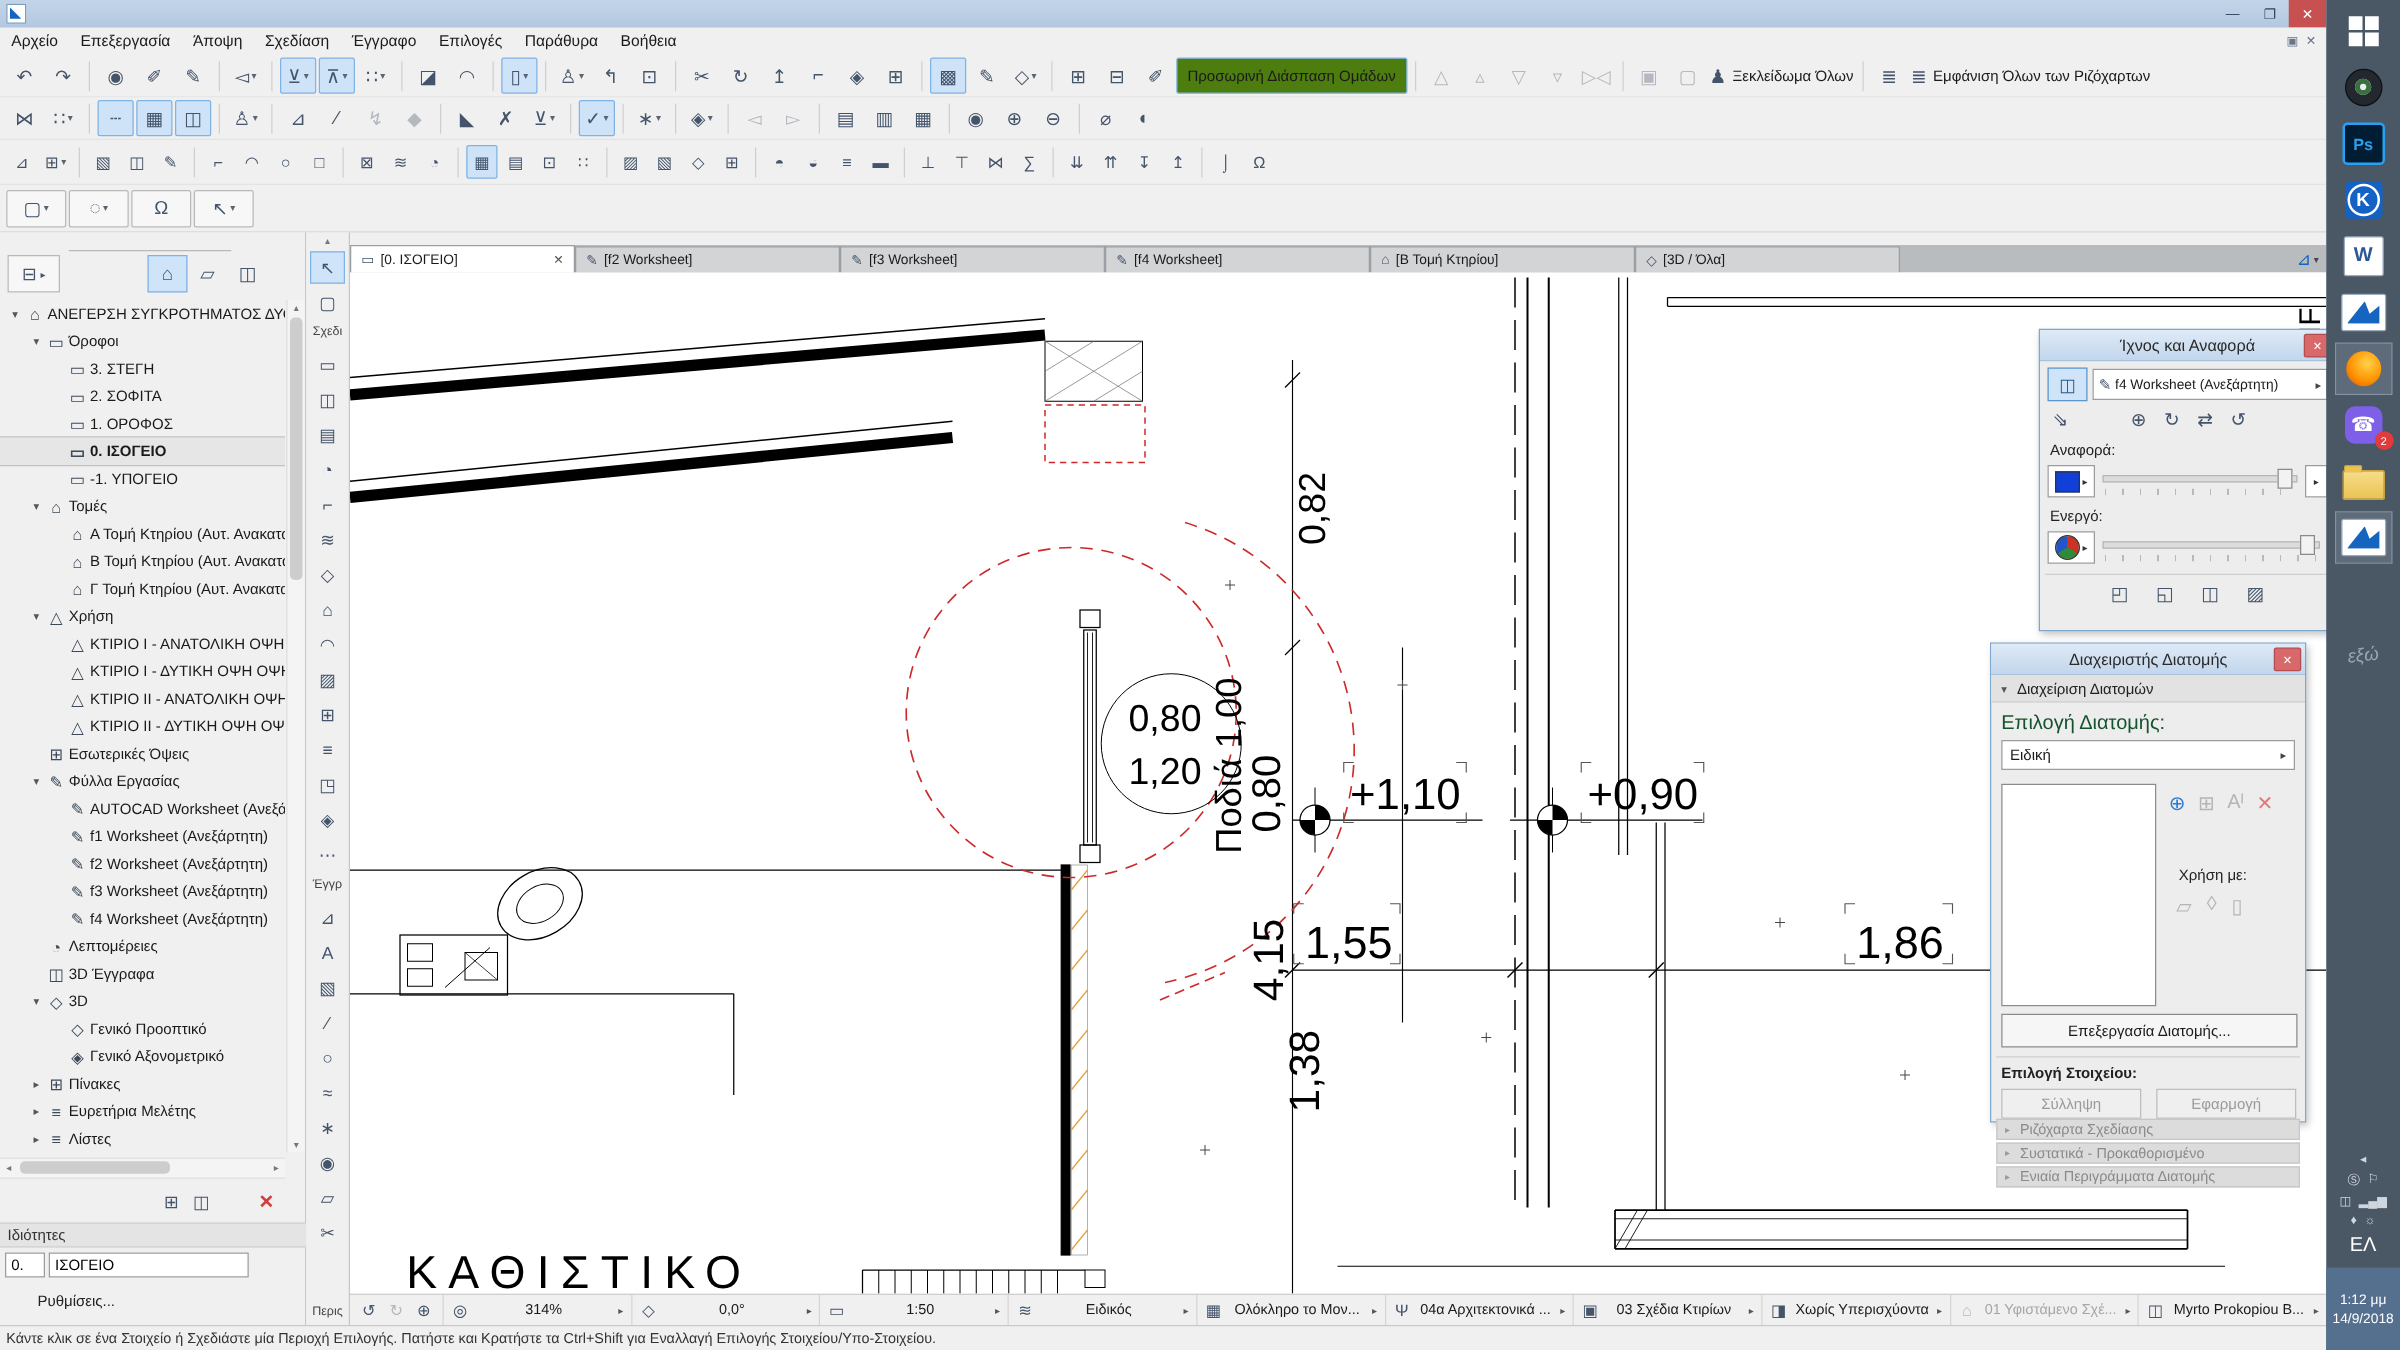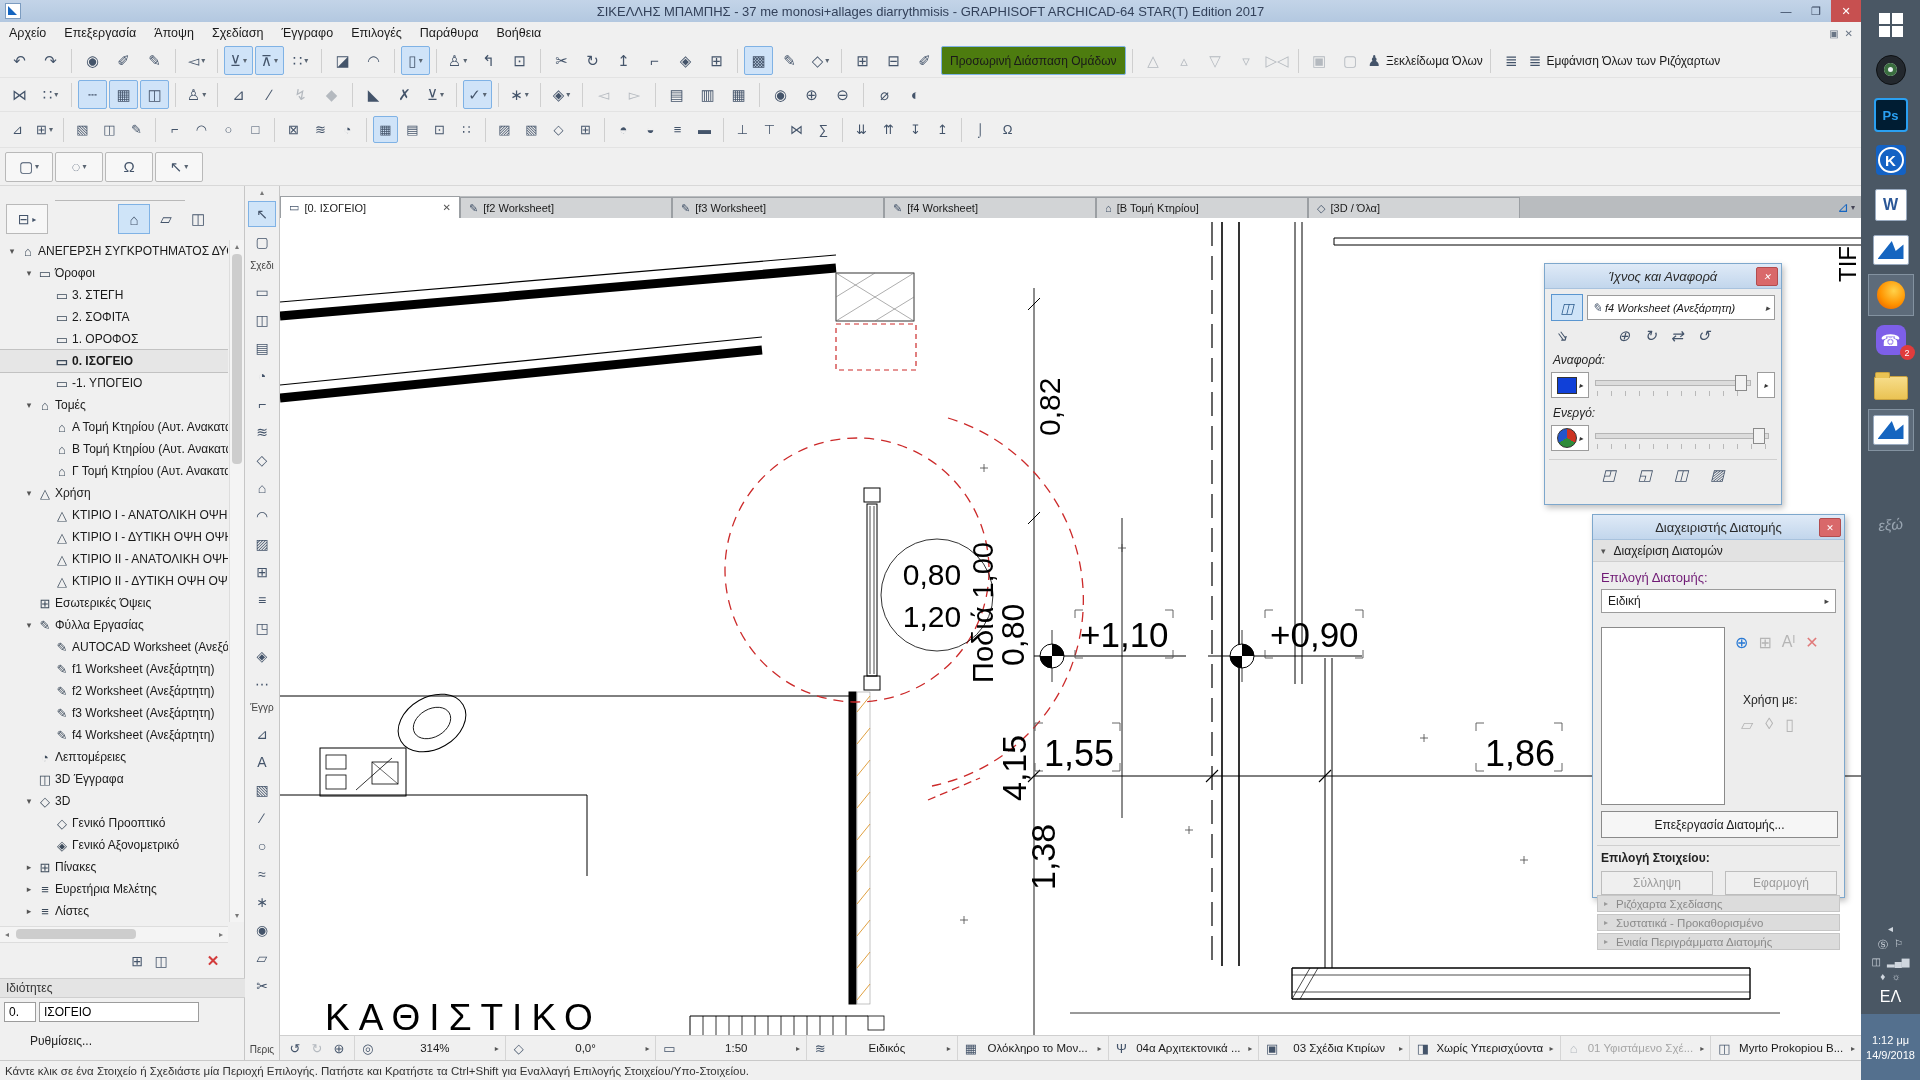--- a/index.html
+++ b/index.html
@@ -82,21 +82,21 @@
   #tab-nav-icon{color:#1565c0;font-size:14px;}
   #tab-nav-caret{font-size:8px;color:#445;}
   
   #canvas{left:280px;top:218px;width:1581px;height:817px;background:#fff;overflow:hidden;}
   
   .palette{position:absolute;background:#ededed;border:1px solid #7da7cc;box-shadow:2px 3px 6px rgba(0,0,0,.25);}
   .pal-title{height:24px;background:linear-gradient(#dfeaf7,#c2d6ec);display:flex;align-items:center;justify-content:center;
              font-size:13px;color:#2a2a2a;position:relative;border-bottom:1px solid #a8c2dd;}
   .pal-close{position:absolute;right:3px;top:3px;width:20px;height:17px;background:#d9686a;border:1px solid #b24c4e;border-radius:2px;
              color:#fff;font-size:10px;display:flex;align-items:center;justify-content:center;}
-  #trace-pal{left:1544px;top:263px;width:236px;height:240px;font-style:italic;}
+  #trace-pal{left:1631px;top:263px;width:236px;height:240px;}
   .tp-row{display:flex;align-items:center;margin:5px 6px 0 6px;}
   .tp-toggle{width:30px;height:25px;background:#cfe4f8;border:1px solid #5a96d0;display:flex;align-items:center;justify-content:center;color:#2a5a8c;font-size:14px;}
   .tp-drop{flex:1;height:23px;margin-left:4px;background:#fff;border:1px solid #9c9c9c;display:flex;align-items:center;font-size:11px;padding:0 4px;white-space:nowrap;overflow:hidden;}
   .tp-drop .dicn{color:#44546a;margin-right:3px;font-size:12px;}
   .tp-drop .dcaret{margin-left:auto;font-size:9px;color:#444;}
   .tp-icons{display:flex;align-items:center;margin:6px 10px 0 10px;gap:14px;color:#44546a;font-size:15px;}
   .tp-label{font-size:12px;color:#222;margin:8px 8px 0 8px;}
   .swatch-btn{width:36px;height:24px;border:1px solid #9c9c9c;background:#fff;display:flex;align-items:center;justify-content:center;gap:2px;}
   .sw-blue{width:18px;height:15px;background:#1040d8;border:1px solid #333;}
   .sw-pie{width:18px;height:18px;border-radius:50%;border:1px solid #333;background:conic-gradient(#cc3322 0 120deg,#2e8b3a 120deg 240deg,#2255cc 240deg);}
@@ -104,21 +104,21 @@
   .slider{flex:1;height:24px;position:relative;margin:0 6px;}
   .slider .track{position:absolute;left:0;right:0;top:7px;height:4px;background:#dcdcdc;border:1px solid #b5b5b5;}
   .slider .thumb{position:absolute;right:4px;top:2px;width:10px;height:14px;background:#f2f2f2;border:1px solid #8a8a8a;}
   .slider .ticks{position:absolute;left:2px;right:2px;top:18px;height:5px;
      background:repeating-linear-gradient(90deg,#b9b9b9 0 1px,transparent 1px 14px);}
   .tp-div{height:1px;background:#cfcfcf;margin:8px 4px 0 4px;}
   
   #profile-pal{left:1592px;top:514px;width:251px;height:382px;}
   .pp-section{height:21px;background:#e2e2e2;border-bottom:1px solid #cfcfcf;display:flex;align-items:center;font-size:12px;padding-left:8px;color:#222;}
   .pp-section .tri{font-size:9px;color:#555;margin-right:8px;}
-  .pp-label{font-size:13px;color:#701a75;margin:8px 8px 2px 8px;}
+  .pp-label{font-size:16px;color:#14532d;margin:8px 8px 2px 8px;}
   .pp-drop{margin:4px 8px 0 8px;height:22px;background:#fff;border:1px solid #9c9c9c;display:flex;align-items:center;font-size:12px;padding:0 6px;}
   .pp-drop .dcaret{margin-left:auto;font-size:9px;color:#444;}
   #pp-list{position:absolute;left:8px;top:112px;width:122px;height:176px;background:#fff;border:1px solid #8a8a8a;}
   #pp-tools{position:absolute;left:142px;top:118px;display:flex;gap:10px;font-size:16px;}
   #pp-usewith{position:absolute;left:150px;top:178px;font-size:12px;color:#222;}
   #pp-useicons{position:absolute;left:148px;top:200px;display:flex;gap:12px;color:#b5b5b5;font-size:16px;}
   #pp-edit{position:absolute;left:8px;top:296px;width:235px;height:25px;background:#f6f6f6;border:1px solid #8a8a8a;
            display:flex;align-items:center;justify-content:center;font-size:12px;}
   #pp-div2{position:absolute;left:4px;top:330px;right:4px;height:1px;background:#cfcfcf;}
   #pp-elabel{position:absolute;left:8px;top:336px;font-size:12px;font-weight:bold;color:#222;}
@@ -168,21 +168,20 @@
   
   text{font-family:"Liberation Sans",sans-serif;fill:#000;}
 </style>
 </head>
 <body>
 
 <div id="root">
 
   <div id="titlebar" class="abs">
     <div id="app-logo"></div>
-    <div id="title-text">ΣΙΚΕΛΛΗΣ ΜΠΑΜΠΗΣ - 37 me monosi+allages diarrythmisis - GRAPHISOFT ARCHICAD-64 STAR(T) Edition 2017</div>
     <div class="winbtns">
       <div class="winbtn">—</div>
       <div class="winbtn">❐</div>
       <div class="winbtn close">✕</div>
     </div>
   </div>
 
   <div id="menubar" class="abs">
     <div id="menu-items" style="display:flex;height:100%;">
         <div class="menu-item">Αρχείο</div>

